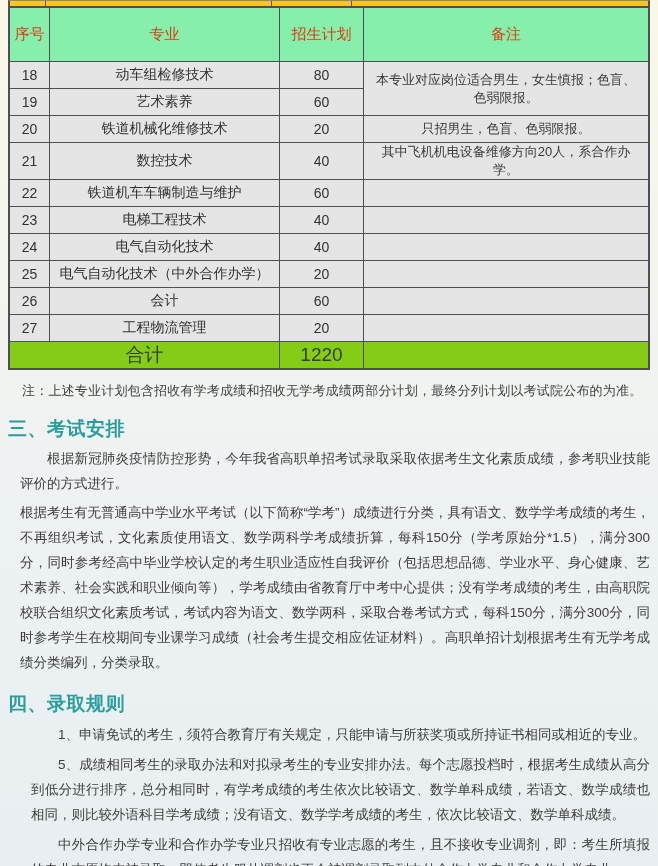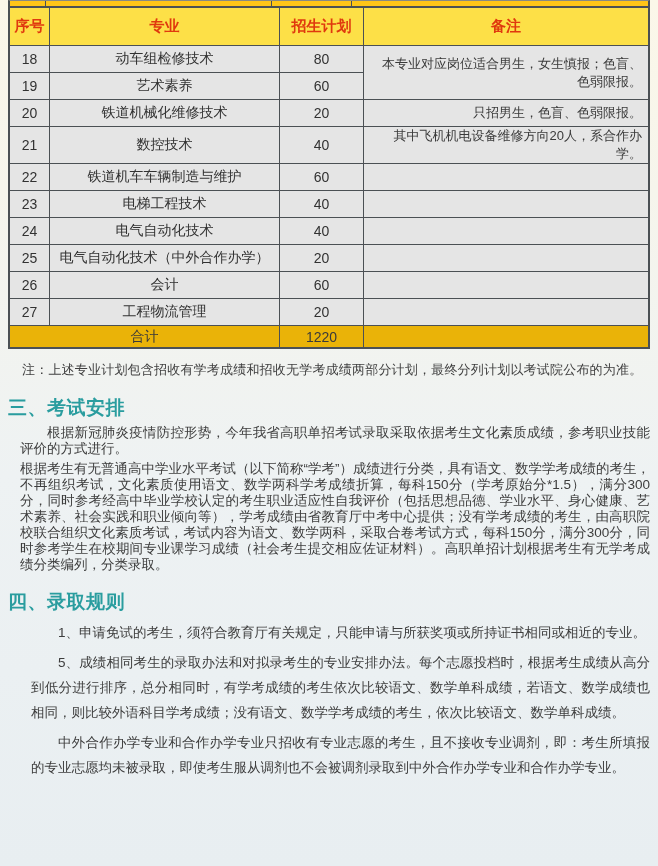--- a/index.html
+++ b/index.html
@@ -13,33 +13,33 @@
   
   .strip{display:flex;height:5px;margin:0 8px;background:#ffc517;
     border-left:2px solid #4b5054;border-right:2px solid #4b5054;border-top:1px solid #8a8a80;}
   .strip .sc{background:#ffc517;border-right:1px solid #4b5054;}
   .strip .sc:last-child{border-right:none;}
   .c1{width:35px}.c2{width:225px}.c3{width:79px}.c4{flex:1}
   
   table.plan{border-collapse:collapse;width:642px;margin:0 8px;border:2px solid #4b5054;}
   table.plan th,table.plan td{border:1px solid #4b5054;}
   table.plan th{
-    background:#fde047;color:#e0390e;font-size:15px;font-weight:bold;
-    height:37px;text-align:center;padding:0 2px;
+    background:#86efac;color:#e0390e;font-size:15px;font-weight:normal;
+    height:37px;text-align:center;padding:8px 2px;
   }
   table.plan td{
     background:#e5e5e5;font-size:14px;color:#323232;height:26px;
     text-align:center;padding:0 4px;
   }
-  table.plan td.remark{text-align:right;font-size:13px;padding:0 6px;color:#3a3a3a;}
-  table.plan tr.total td{background:#eab308;height:21px;font-size:14px;color:#3a3a3a;}
+  table.plan td.remark{text-align:center;font-size:13px;padding:0 6px;color:#3a3a3a;}
+  table.plan tr.total td{background:#84cc16;height:21px;font-size:19px;color:#3a3a3a;}
   
   .note{font-size:13px;margin:12px 8px 0 22px;color:#3f3f3f;letter-spacing:.2px;}
   h2.sec{font-size:19px;font-weight:bold;color:#2a9d9f;margin:16px 8px 4px 8px;letter-spacing:.5px;}
-  p.body{font-size:13.5px;line-height:16px;margin:4px 8px 4px 20px;text-align:justify;color:#3d3d3d;}
+  p.body{font-size:13.5px;line-height:25px;margin:4px 8px 4px 20px;text-align:justify;color:#3d3d3d;}
   p.ind{text-indent:2em;}
   p.item{font-size:13.5px;line-height:25px;margin:5px 8px 5px 31px;text-align:justify;text-indent:2em;color:#3d3d3d;}
 </style>
 </head>
 <body>
 
 <div class="page">
 
   <div class="strip">
     <div class="sc c1"></div>

